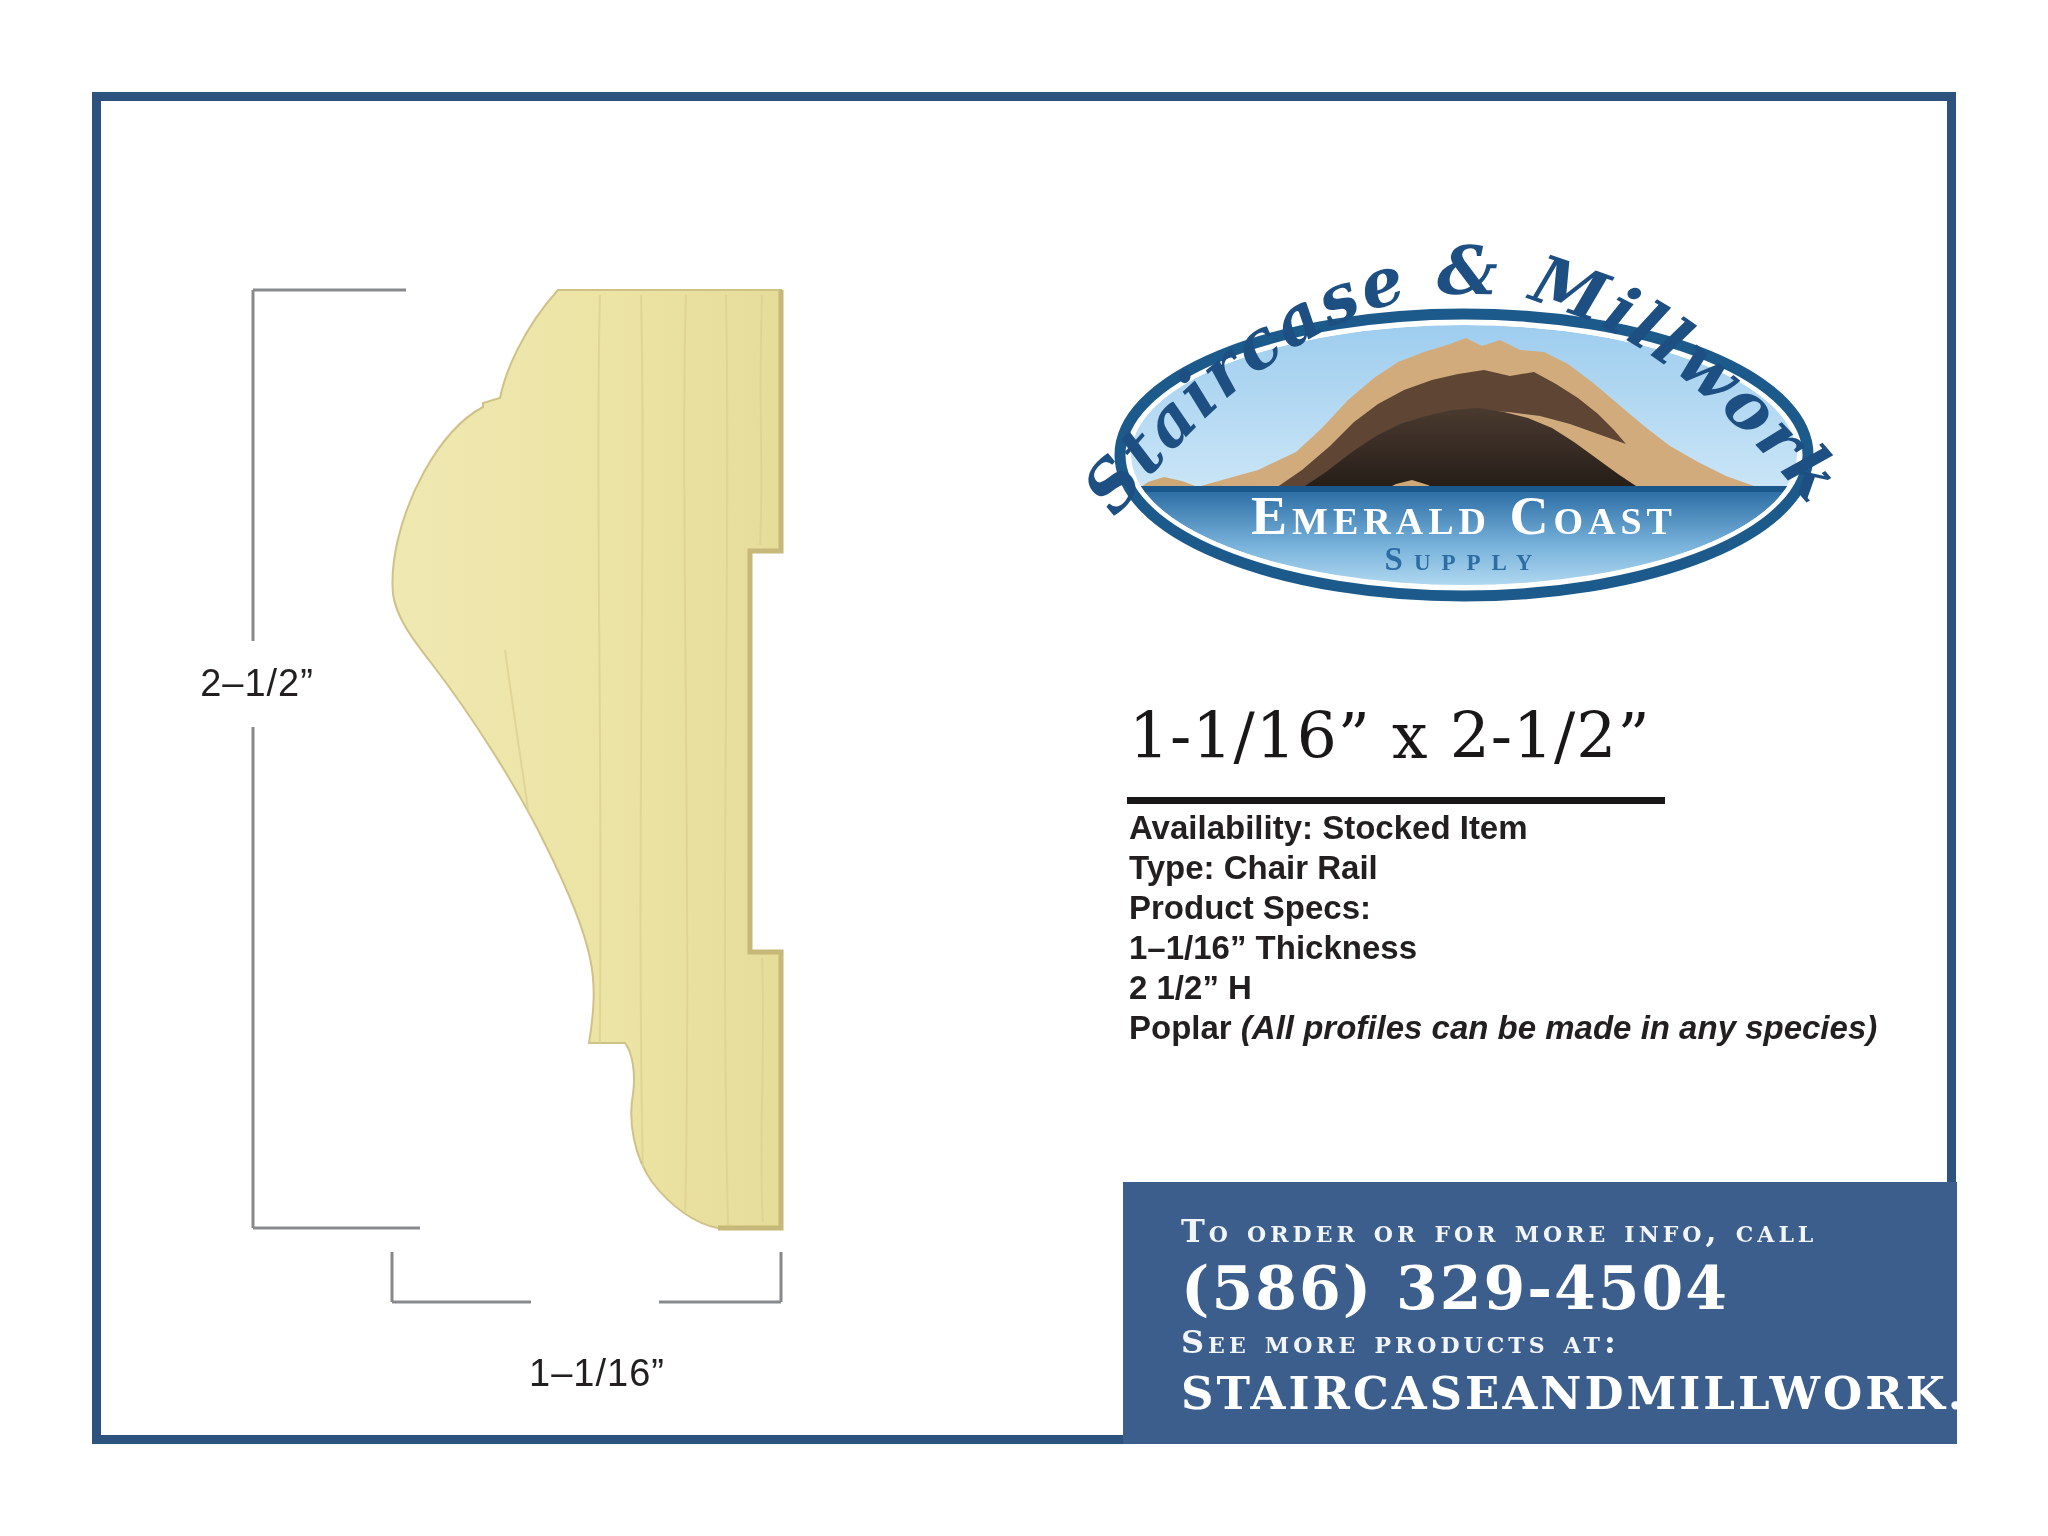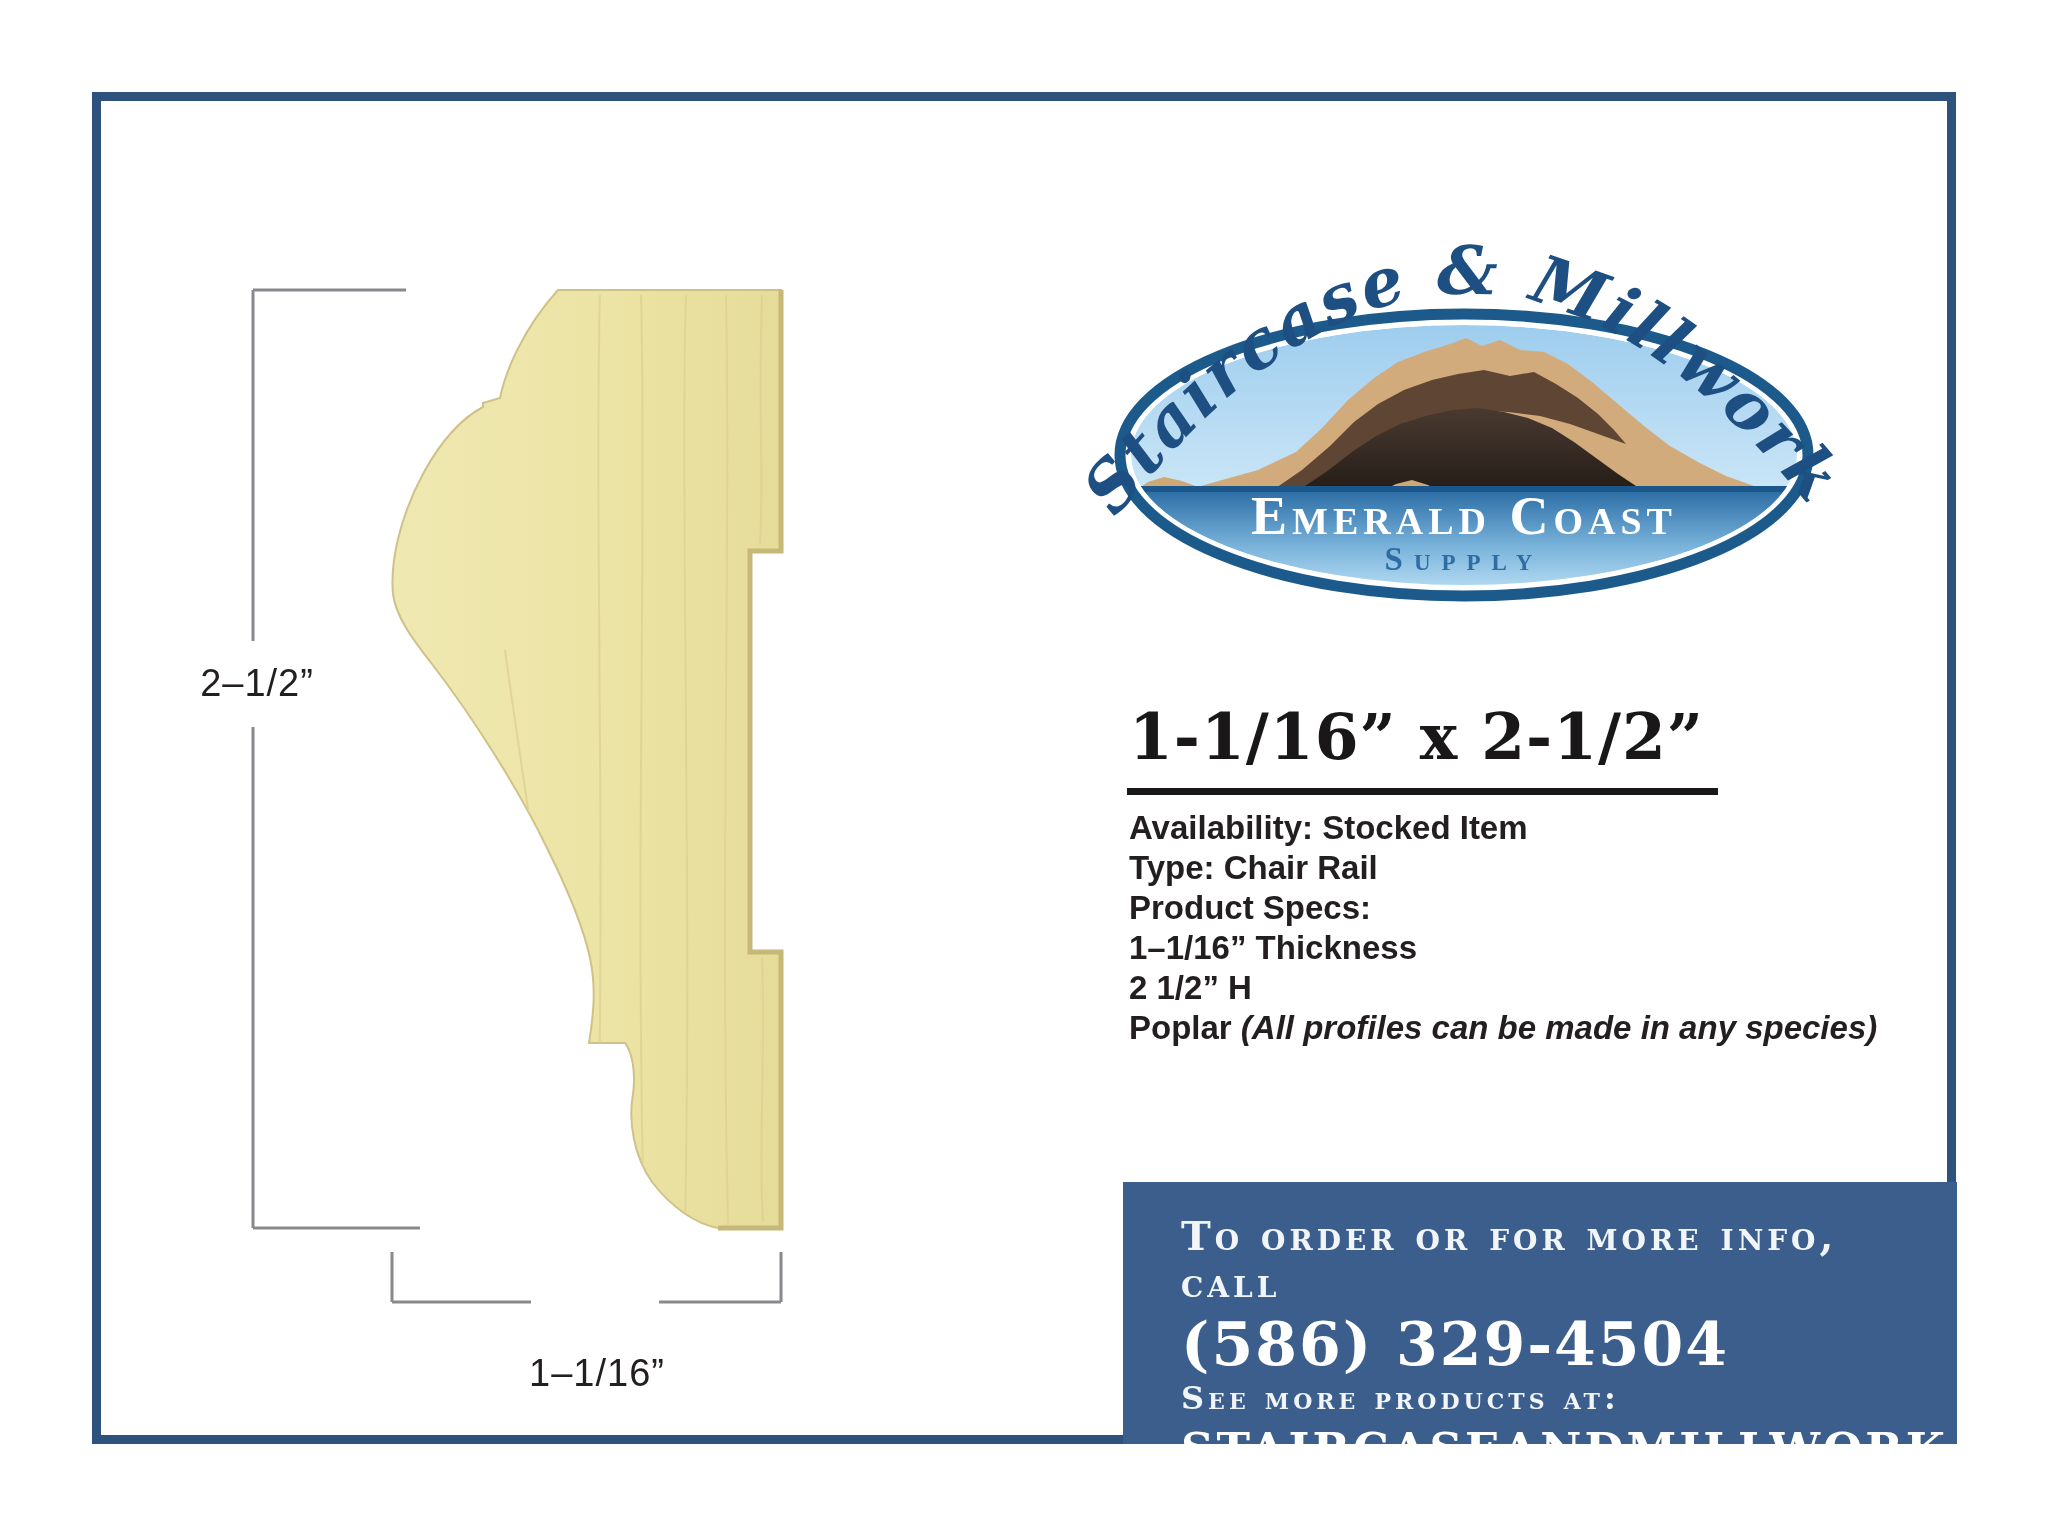--- a/index.html
+++ b/index.html
@@ -11,34 +11,34 @@
   
   #drawing-svg{position:absolute;left:100px;top:240px;}
   .dim-label{position:absolute;width:220px;text-align:center;
              font-size:38px;font-weight:normal;color:#231f20;letter-spacing:1px;}
   #height-label{left:147px;top:662px;}
   #width-label{left:487px;top:1312px;margin-top:40px;}
   
   #logo-svg{position:absolute;left:1050px;top:170px;}
   
   #product-title{position:absolute;left:1127px;top:700px;margin:0;
-                 font-family:"DejaVu Serif",serif;font-weight:bold;font-size:63px;
+                 font-family:"DejaVu Serif",serif;font-weight:normal;font-size:63px;
                  letter-spacing:1px;color:#1a1718;border-bottom:7px solid #1a1718;
-                 padding:0 14px 14px 2px;display:inline-block;}
+                 padding:0 14px 24px 2px;display:inline-block;}
   #product-info{position:absolute;left:1129px;top:808px;width:820px;
                 font-size:33px;font-weight:bold;line-height:40px;color:#231f20;}
   .info-line{height:40px;}
   .gap-specs{}
   .gap-species{margin-top:34px;}
   .italic-note{font-style:italic;}
   
   #contact-box{position:absolute;left:1123px;top:1182px;width:834px;height:262px;
                background:#3c5e8c;box-sizing:border-box;padding:30px 20px 0 58px;
                font-family:"DejaVu Serif",serif;color:#ffffff;}
-  #order-heading{font-variant:small-caps;font-weight:bold;font-size:40px;
+  #order-heading{font-variant:small-caps;font-weight:bold;font-size:32px;
                  letter-spacing:4px;color:#f2f5f8;}
   #phone-number{font-weight:bold;font-size:60px;letter-spacing:2px;margin-top:3px;}
   #see-more{font-variant:small-caps;font-weight:bold;font-size:32px;
             letter-spacing:4px;color:#f2f5f8;}
   #website{font-weight:bold;font-size:45px;letter-spacing:3px;margin-top:6px;}
 </style>
 </head>
 <body>
 
 <div id="canvas">

